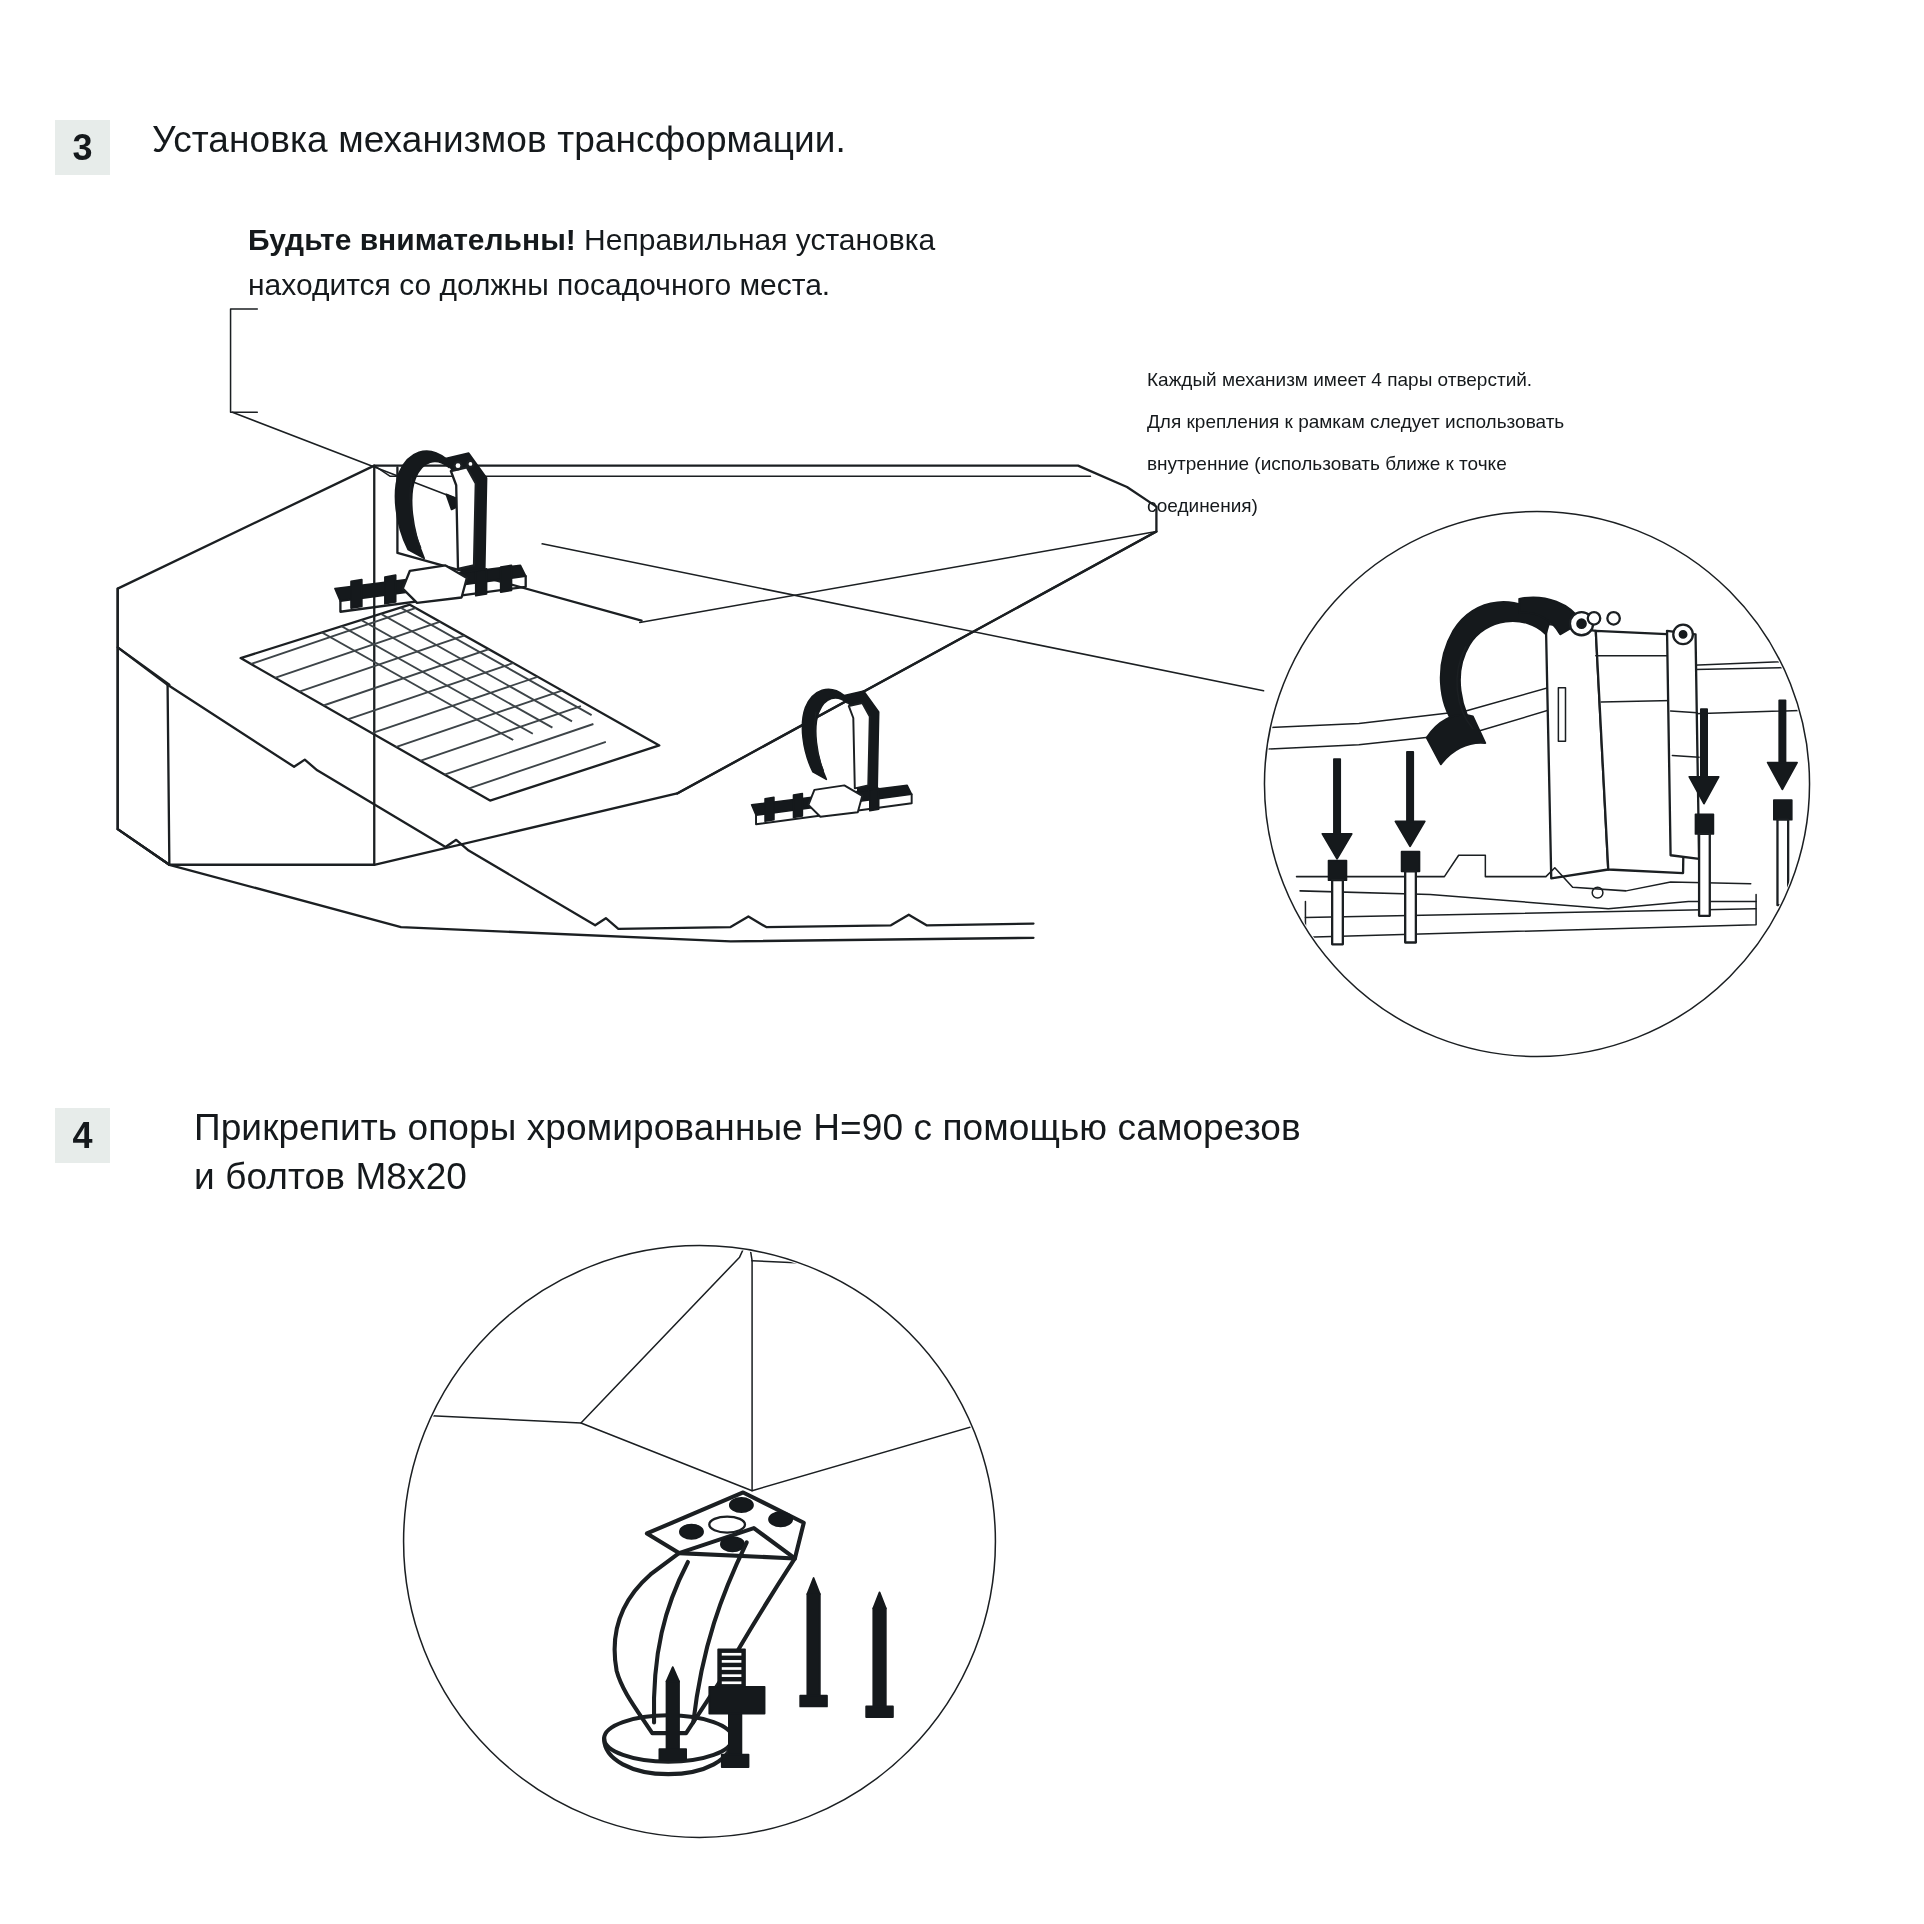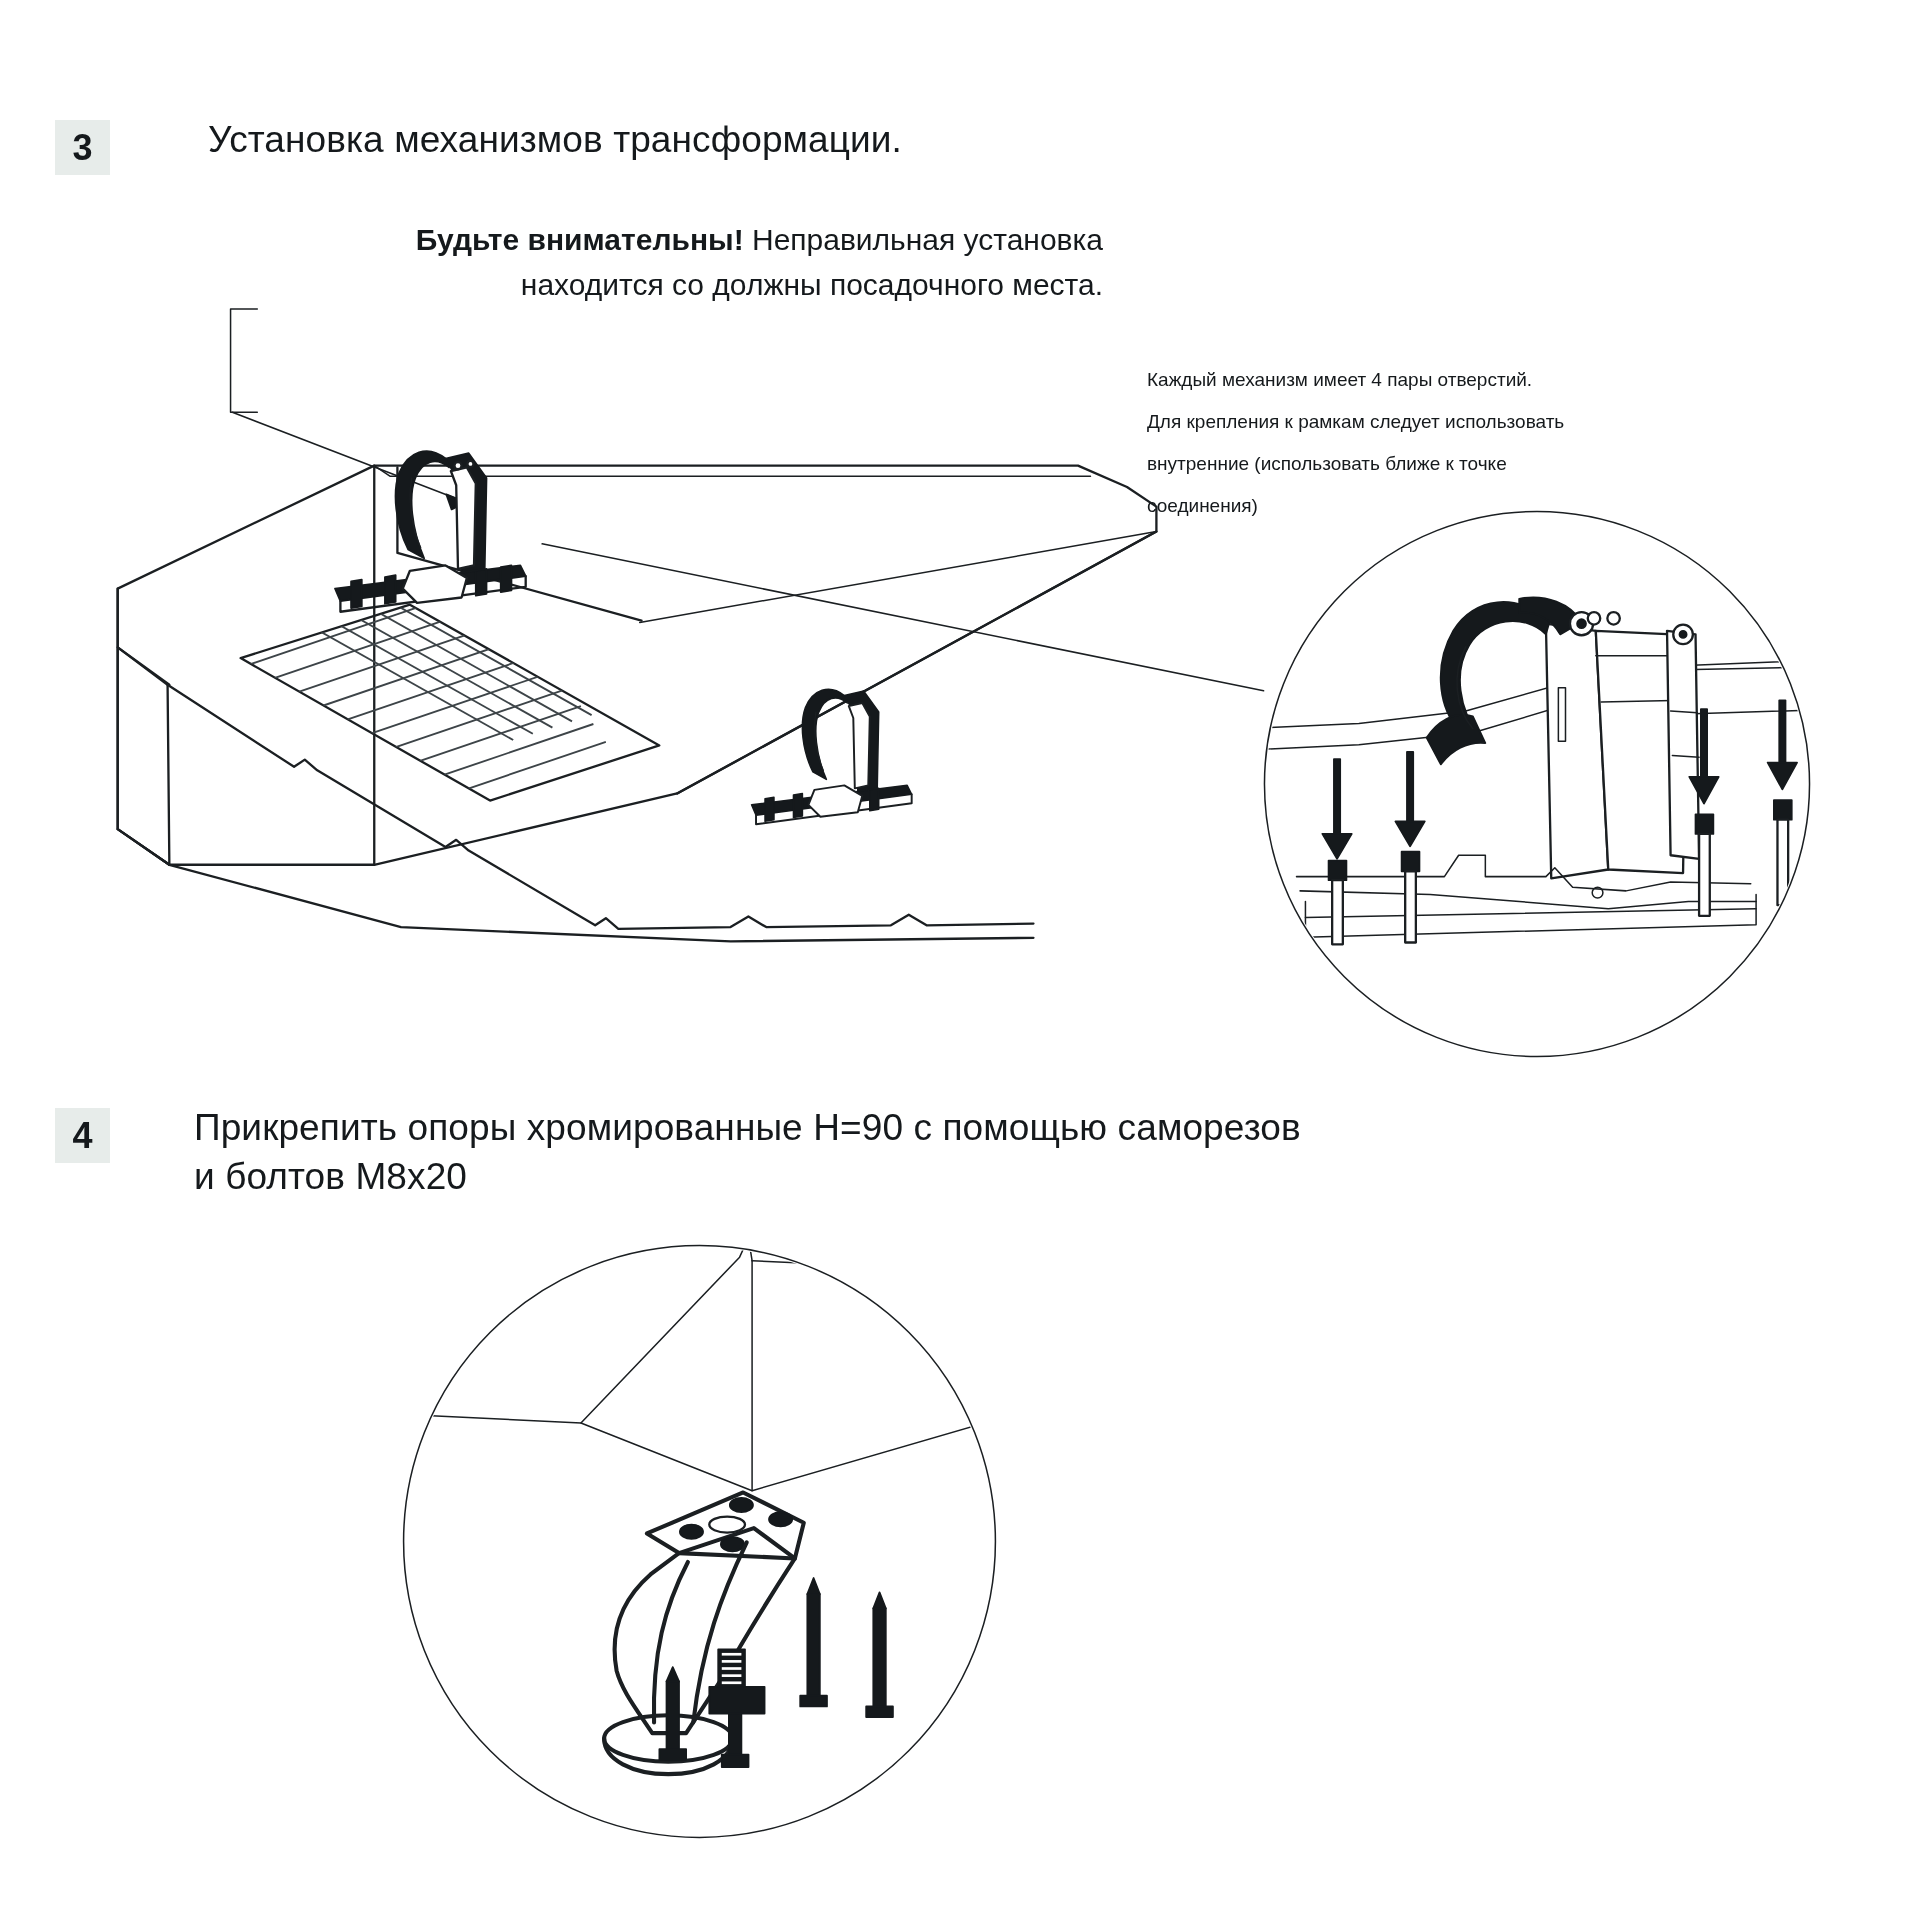--- a/index.html
+++ b/index.html
@@ -38,37 +38,37 @@
   .step-title {
     font-size: 37px;
     line-height: 1.32;
     letter-spacing: 0.1px;
     color: #15191c;
     font-weight: 400;
     white-space: pre-line;
   }
 
   #step3-head { left: 55px; top: 120px; }
-  #step3-head .step-title { margin-left: 98px; margin-top: -3.6px; text-align: center; }
+  #step3-head .step-title { margin-left: 42px; margin-top: -3.6px; text-align: center; }
 
   #step4-head { left: 55px; top: 1108px; }
   #step4-head .step-title { margin-left: 84px; margin-top: -3.6px; }
 
   
   #warning-block {
     position: absolute;
     left: 248px;
     top: 217px;
     width: 855px;
     font-size: 30px;
     line-height: 45px;
     color: #15191c;
   }
   #warning-block b { font-weight: 700; }
-  .warn-line { white-space: nowrap; text-align: right; }
+  .warn-line { white-space: nowrap; }
 
   
   #callout-bracket {
     position: absolute;
     left: 227px;
     top: 307px;
     width: 410px;
     height: 232px;
     pointer-events: none;
   }

